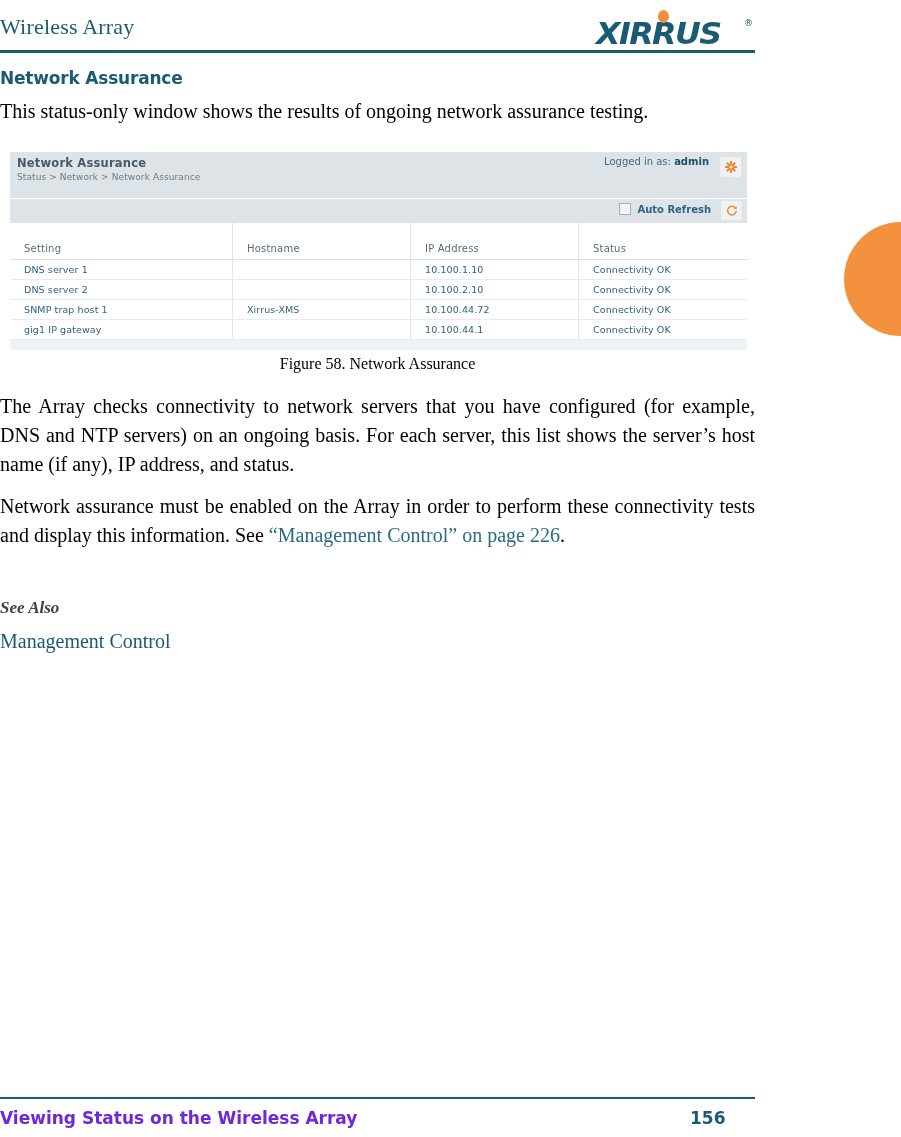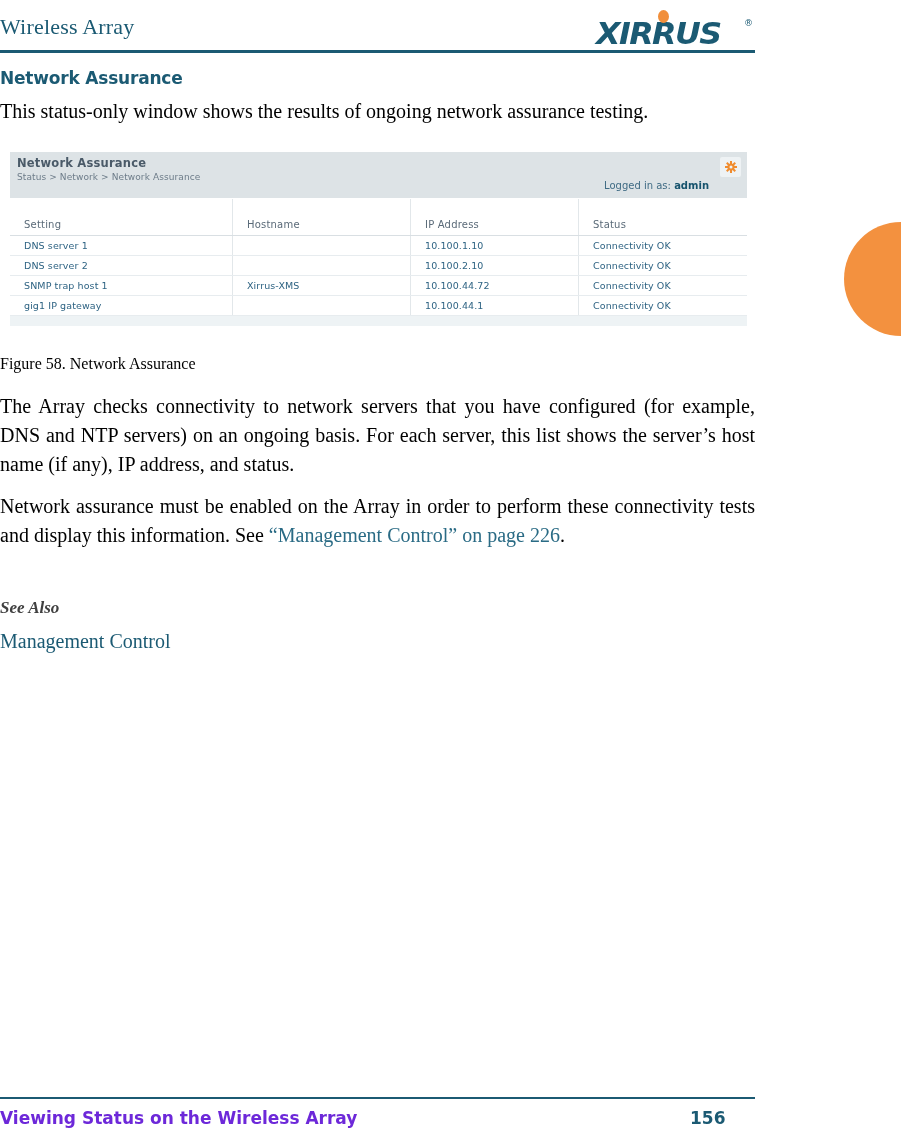--- a/index.html
+++ b/index.html
@@ -111,21 +111,21 @@
   }
   #app-breadcrumb {
     position: absolute;
     left: 7px; top: 20px;
     font-size: 9px;
     color: #6d7c89;
     letter-spacing: .1px;
   }
   #login-status {
     position: absolute;
-    right: 38px; top: 28px;
+    right: 38px; top: 4px;
     font-size: 10px;
     color: #3f6b84;
   }
   #login-status b { color: #16536d; }
   #gear-button {
     position: absolute;
     right: 6px; top: 5px;
     width: 21px; height: 20px;
     background: #eef2f4;
     border-radius: 2px;
@@ -213,21 +213,21 @@
     background: #f3913f;
     border-top-left-radius: 57px 57px;
     border-bottom-left-radius: 57px 57px;
   }
 
   
   #figure-caption {
     position: absolute;
     left: 0; top: 355px;
     width: 755px;
-    text-align: left;
+    text-align: center;
     font-size: 16px;
   }
   .body-paragraph {
     position: absolute;
     width: 755px;
     font-size: 20px;
     line-height: 29px;
     text-align: justify;
   }
   #paragraph-1 { left: 0; top: 392px; }
@@ -305,20 +305,32 @@
           <rect x="0" y="5" width="12" height="2"></rect>
           <rect x="5" y="0" width="2" height="12" transform="rotate(45 6 6)"></rect>
           <rect x="0" y="5" width="12" height="2" transform="rotate(45 6 6)"></rect>
           <circle cx="6" cy="6" r="3.6"></circle>
         </g>
         <circle cx="6" cy="6" r="1.5" fill="#eef2f4"></circle>
       </svg>
     </div>
   </div>
 
+  <div id="app-subbar">
+    <div id="auto-refresh-group">
+      <span id="auto-refresh-checkbox"></span>
+      <span id="auto-refresh-label">Auto Refresh</span>
+    </div>
+    <div id="refresh-button">
+      <svg width="12" height="12" viewBox="0 0 12 12">
+        <path d="M9.5 3.2A4.3 4.3 0 1 0 10.2 6" fill="none" stroke="#f08c2e" stroke-width="1.5"></path>
+        <polygon points="10.6,1.2 10.6,4.4 7.6,3.2" fill="#f08c2e"></polygon>
+      </svg>
+    </div>
+  </div>
 
   <table id="assurance-table">
     <thead>
       <tr>
         <th class="col-setting">Setting</th>
         <th class="col-hostname">Hostname</th>
         <th class="col-ip">IP Address</th>
         <th class="col-status">Status</th>
       </tr>
     </thead>

